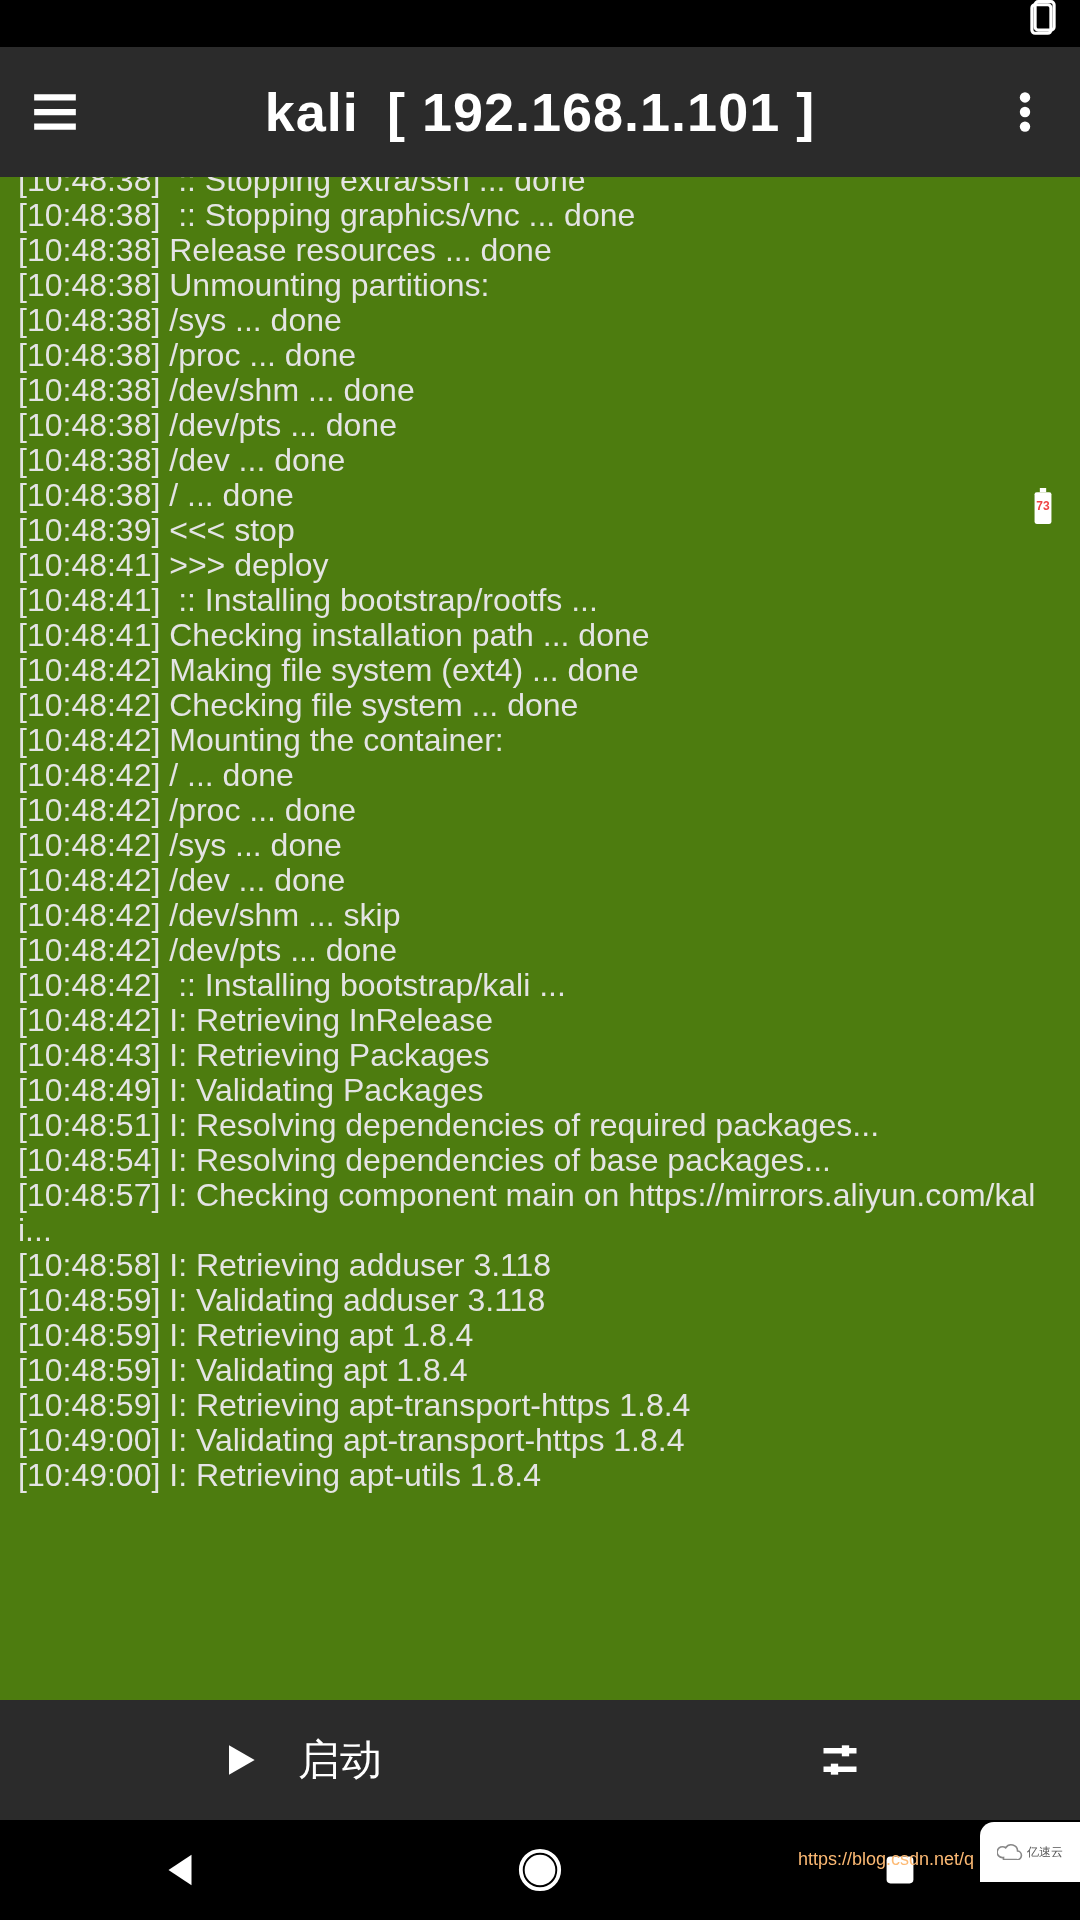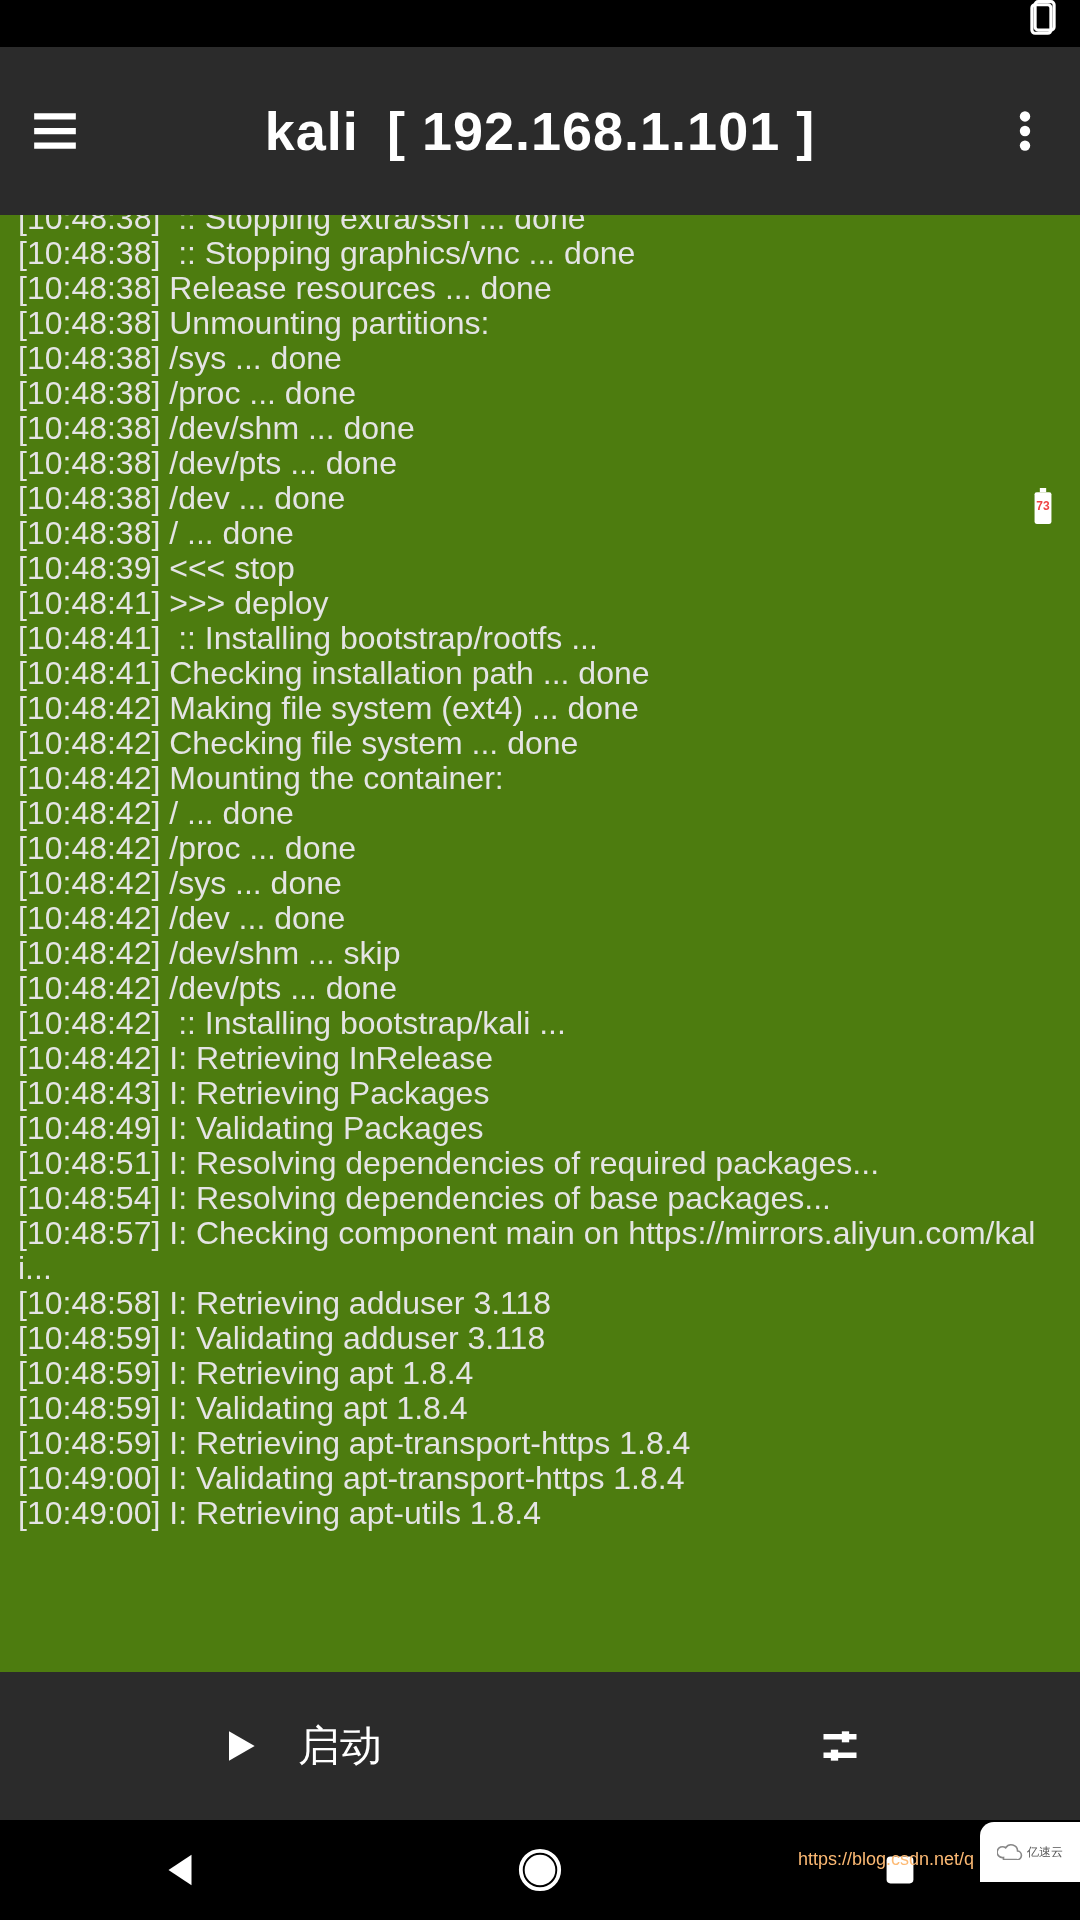--- a/index.html
+++ b/index.html
@@ -20,21 +20,21 @@
   }
   .status-bar .spacer { flex: 1; }
   .status-bar .net { font-size: 28px; line-height: 26px; text-align: right; }
   .status-bar .icon svg { width: 38px; height: 38px; display:block; }
   .status-bar .bat { position:relative; }
   .status-bar .bat .pct { position:absolute; left:0; right:0; top:30%; text-align:center; font-size:12px; color:#ef4444; font-weight:700;}
   .status-bar .clock { font-size: 38px; letter-spacing:1px;text-decoration:underline;}
 
   
   .app-header {
-    height: 168px;
+    height: 130px;
     background: #2b2b2b;
     display: flex;
     align-items: center;
     padding: 0 30px;
     gap: 70px;
   }
   .app-header .burger svg { width: 50px; height: 50px; display:block; }
   .app-header .title { flex:1; text-align:center; font-size: 54px; font-weight:700; letter-spacing:1px;}
   .app-header .title .name { margin-right: 12px;}
   .app-header .more svg { width: 50px; height: 50px; display:block; }
@@ -49,21 +49,21 @@
     line-height: 35px;
     padding: 4px 18px 12px 18px;
     white-space: pre-wrap;
     word-break: break-all;
     overflow: hidden;
   }
   .terminal .first-line { margin-top:-18px; } 
 
   
   .bottom-bar {
-    height: 148px;
+    height: 120px;
     background: #2b2b2b;
     display: flex;
     align-items: center;
     justify-content: space-around;
   }
   .bottom-bar .btn { display:flex; align-items:center; gap: 36px; font-size: 42px; }
   .bottom-bar .btn svg { width: 44px; height: 44px; display:block; }
 
   
   .nav-bar {

